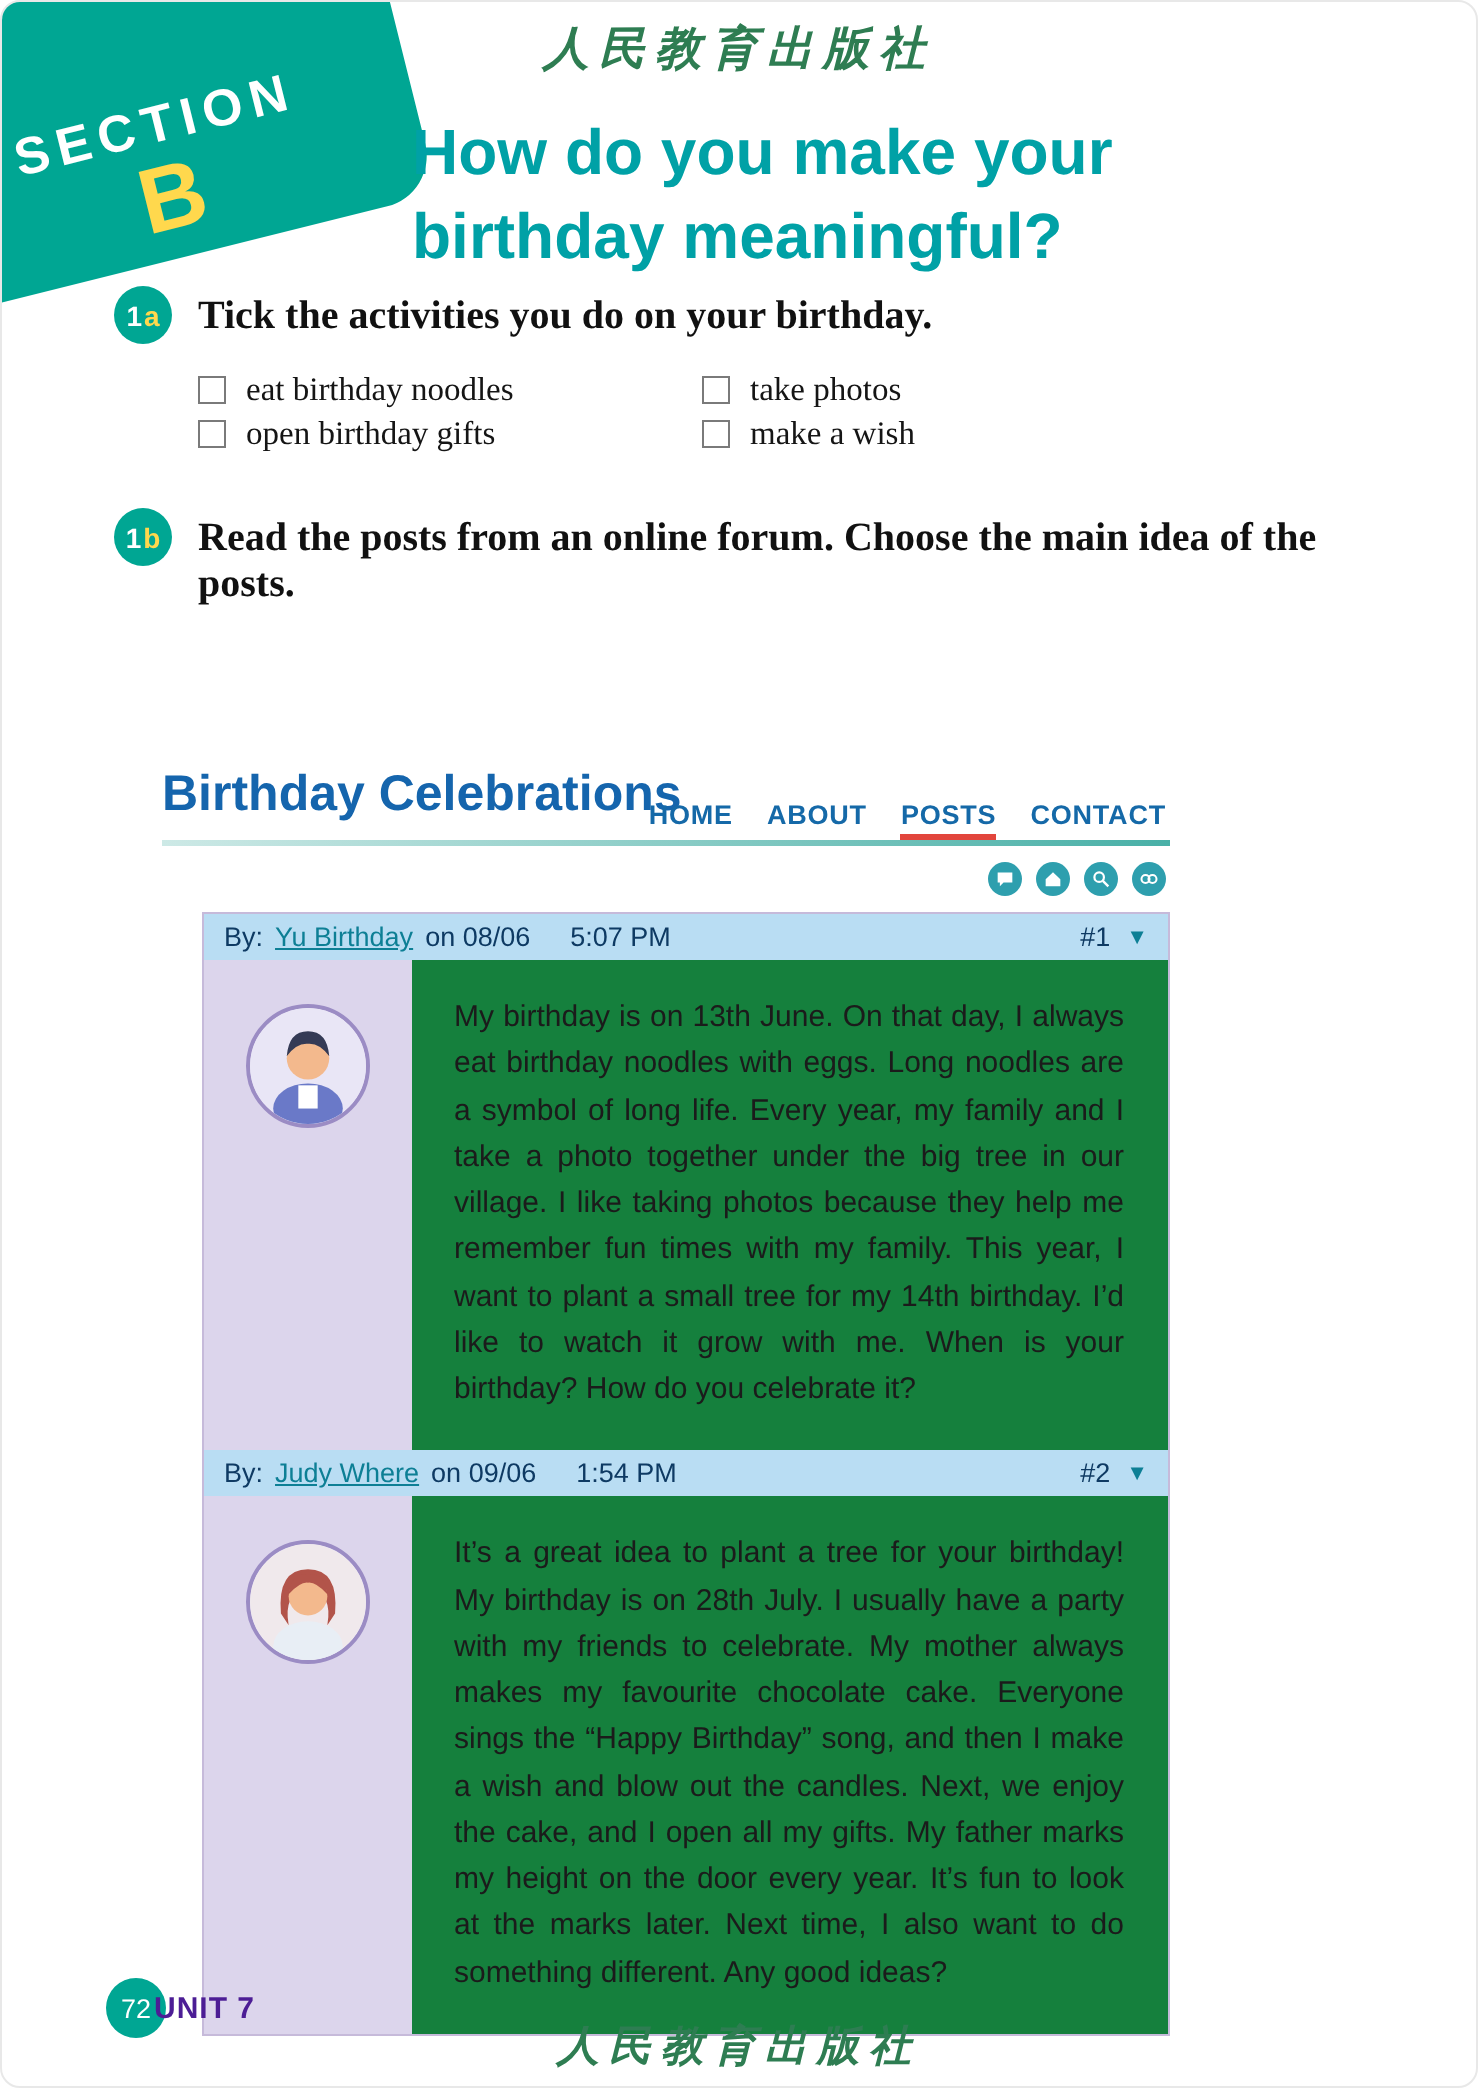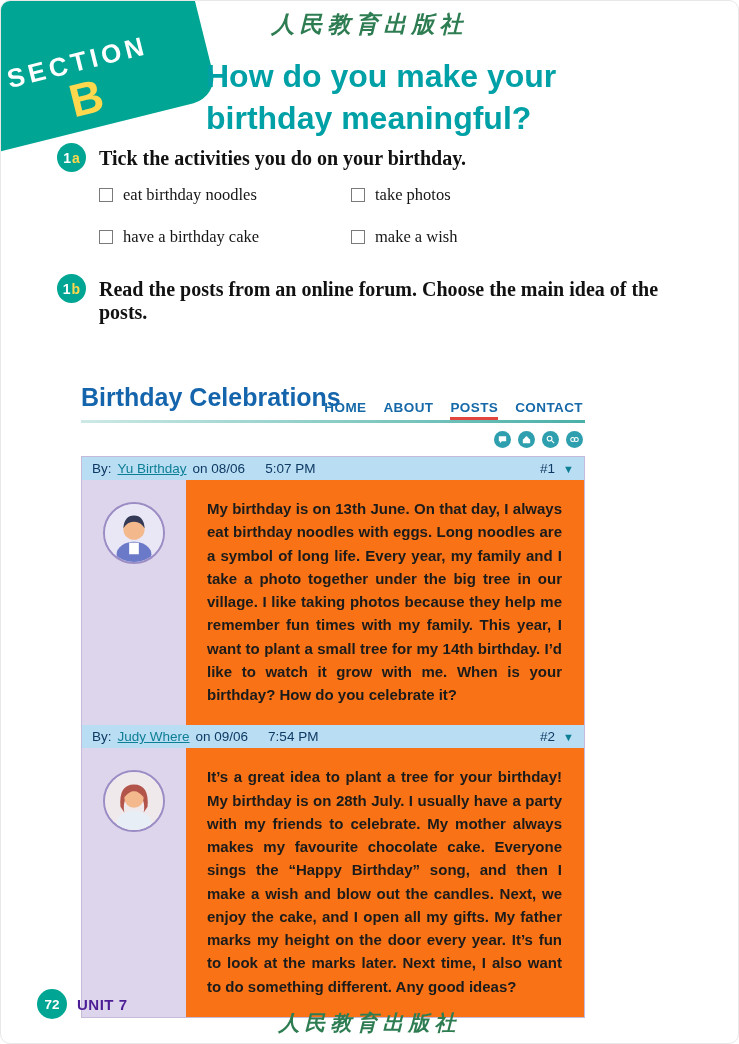--- a/index.html
+++ b/index.html
@@ -21,59 +21,59 @@
   .title{position:absolute;top:55px;left:205px;width:480px;margin:0;color:#00A1A6;
          font-size:32px;line-height:1.3;font-weight:bold;}
 
   
   .activities{position:absolute;top:142px;left:56px;width:630px;}
   .act-head{display:flex;align-items:flex-start;gap:13px;}
   .badge{width:29px;height:29px;border-radius:50%;background:#00A693;color:#fff;display:flex;
          align-items:center;justify-content:center;font-weight:bold;font-size:14px;flex:0 0 auto;}
   .badge .letter{color:#ffd84d;margin-left:1px;}
   .instruction{font-family:"Liberation Serif",serif;font-weight:bold;font-size:20px;margin:4px 0 0;color:#111;}
-  .checkbox-grid{display:grid;grid-template-columns:252px auto;gap:22px 0;margin:13px 0 0 42px;
+  .checkbox-grid{display:grid;grid-template-columns:252px auto;gap:2px 0;margin:13px 0 0 42px;
                  font-family:"Liberation Serif",serif;font-size:16.5px;color:#151515;}
   .cb-item{display:flex;align-items:center;gap:10px;}
   .checkbox{width:14px;height:14px;border:1.4px solid #7a7a7a;background:#fff;flex:0 0 auto;box-sizing:border-box;}
   .activity+.activity{margin-top:27px;}
   .options{margin:14px 0 0 42px;padding:0;list-style:none;font-family:"Liberation Serif",serif;
            font-size:16.5px;line-height:1.68;color:#151515;}
 
   
   .forum{position:absolute;top:382px;left:80px;width:504px;}
   .forum-head{position:relative;padding-bottom:8px;}
   .forum-title{margin:0;color:#1565ad;font-size:25px;font-weight:bold;}
   .forum-nav{position:absolute;right:2px;bottom:0;display:flex;gap:17px;}
   .nav-link{color:#1569a8;font-size:13.5px;font-weight:bold;text-decoration:none;letter-spacing:.4px;}
   .nav-link.active{border-bottom:3px solid #e2453c;padding-bottom:2px;}
   .rule{height:3px;background:linear-gradient(to right,#cde9e6,#49b0a7);}
   .icon-row{display:flex;justify-content:flex-end;gap:7px;margin:8px 2px 8px 0;}
   .icon-btn{width:17px;height:17px;border-radius:50%;background:#2e9fae;display:flex;
             align-items:center;justify-content:center;cursor:pointer;}
   .icon-btn svg{display:block;}
 
-  .posts{border:1px solid #c6bada;}
+  .posts{border:1px solid #c6bada;margin-left:20px;}
   .post-header{background:#b9ddf3;display:flex;justify-content:space-between;align-items:center;
                padding:4px 10px;font-size:13.5px;color:#0e3a63;}
   .post-meta{display:flex;align-items:center;gap:6px;}
   .author{color:#0d7f95;text-decoration:underline;cursor:pointer;}
   .post-time{margin-left:14px;}
   .post-id{display:flex;align-items:center;gap:8px;font-size:13.5px;color:#0e3a63;}
   .caret{color:#0d7f95;font-size:11px;cursor:pointer;}
-  .post-body{display:flex;background:#f97316;font-weight:bold;}
+  .post-body{display:flex;background:#15803d;}
   .avatar-col{flex:0 0 104px;background:#dcd5ec;display:flex;justify-content:center;
               align-items:flex-start;padding-top:22px;}
   .avatar{width:58px;height:58px;border-radius:50%;overflow:hidden;border:2px solid #9b8cc4;background:#ece8f6;}
   .avatar svg{display:block;width:100%;height:100%;}
   .post-text{padding:17px 22px 19px 21px;font-size:15px;line-height:1.55;color:#1b1b1b;text-align:justify;}
 
   
-  .page-circle{position:absolute;left:36px;bottom:24px;width:30px;height:30px;border-radius:50%;
-               background:#00A693;color:#fff;font-weight:bold;font-size:13.5px;display:flex;
+  .page-circle{position:absolute;left:52px;bottom:24px;width:30px;height:30px;border-radius:50%;
+               background:#00A693;color:#fff;font-weight:normal;font-size:13.5px;display:flex;
                align-items:center;justify-content:center;}
   .unit{position:absolute;left:76px;bottom:30px;color:#4c1d95;font-weight:bold;font-size:15px;letter-spacing:.5px;}
 </style>
 </head>
 <body>
 
 <div class="page">
 
   <div class="section-badge">
     <span class="section-word">SECTION</span>
@@ -98,21 +98,21 @@
         <label class="cb-item">
           <span class="checkbox"></span>
           <span>eat birthday noodles</span>
         </label>
         <label class="cb-item">
           <span class="checkbox"></span>
           <span>take photos</span>
         </label>
         <label class="cb-item">
           <span class="checkbox"></span>
-          <span>have a birthday cake</span>
+          <span>open birthday gifts</span>
         </label>
         <label class="cb-item">
           <span class="checkbox"></span>
           <span>make a wish</span>
         </label>
       </div>
     </div>
 
     <div class="activity">
       <div class="act-head">
@@ -195,21 +195,21 @@
           <div class="post-text">My birthday is on 13th June. On that day, I always eat birthday noodles with eggs. Long noodles are a symbol of long life. Every year, my family and I take a photo together under the big tree in our village. I like taking photos because they help me remember fun times with my family. This year, I want to plant a small tree for my 14th birthday. I’d like to watch it grow with me. When is your birthday? How do you celebrate it?</div>
         </div>
       </div>
 
       <div class="post">
         <div class="post-header">
           <span class="post-meta">
             <span>By:</span>
             <a class="author">Judy Where</a>
             <span>on 09/06</span>
-            <span class="post-time">7:54 PM</span>
+            <span class="post-time">1:54 PM</span>
           </span>
           <span class="post-id">
             <span>#2</span>
             <span class="caret">▼</span>
           </span>
         </div>
         <div class="post-body">
           <div class="avatar-col">
             <span class="avatar">
               <svg viewBox="0 0 60 60">

